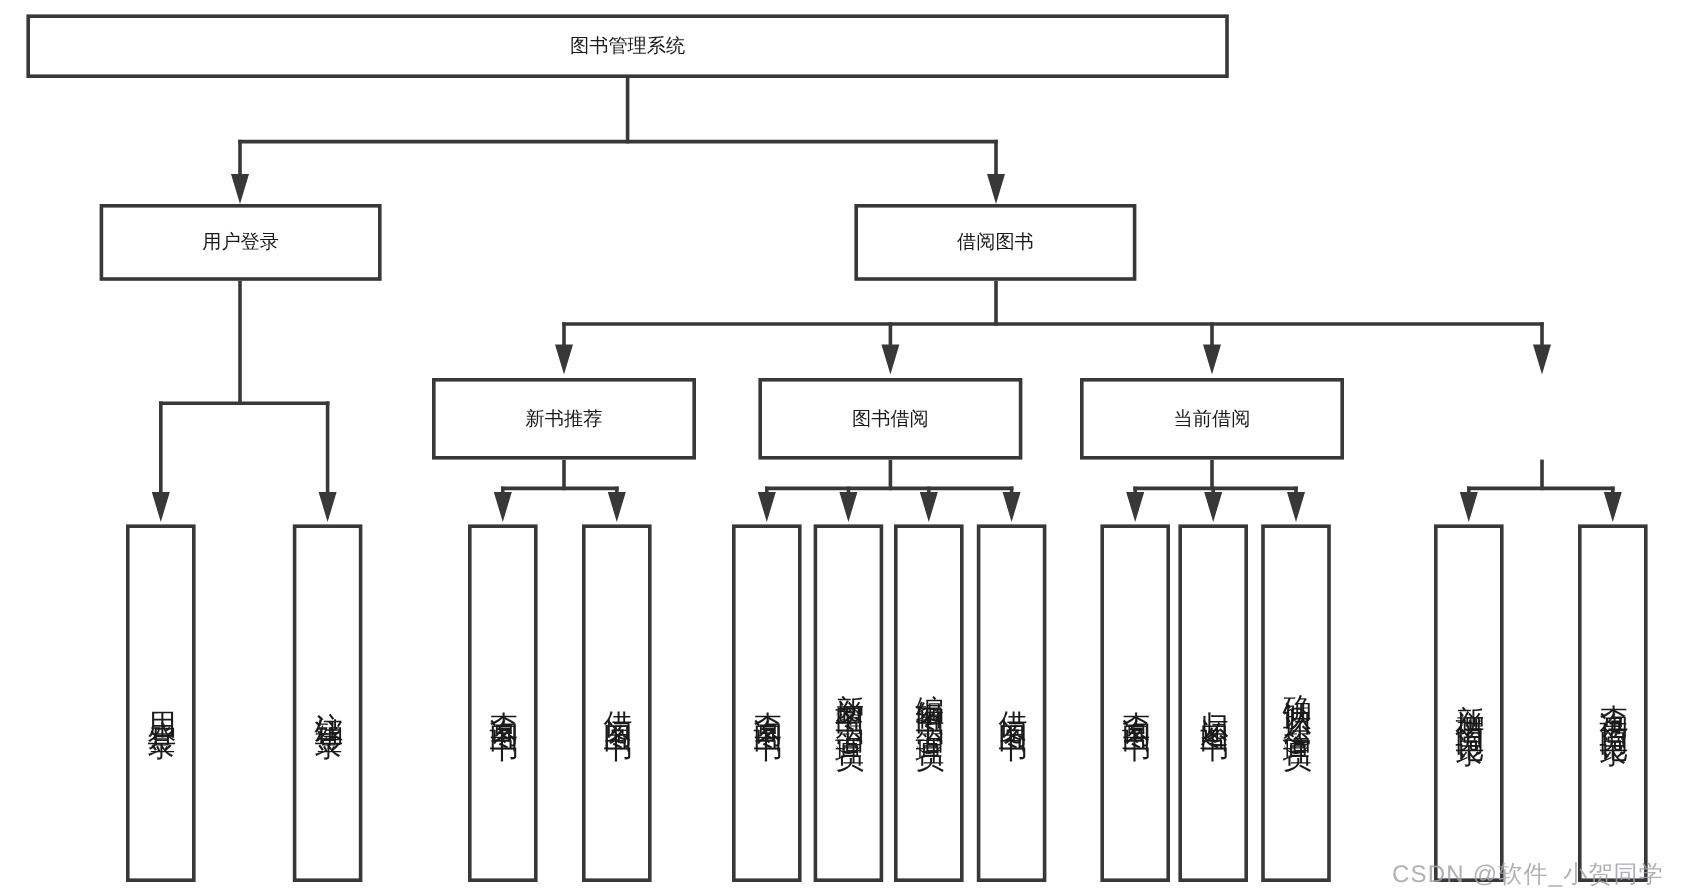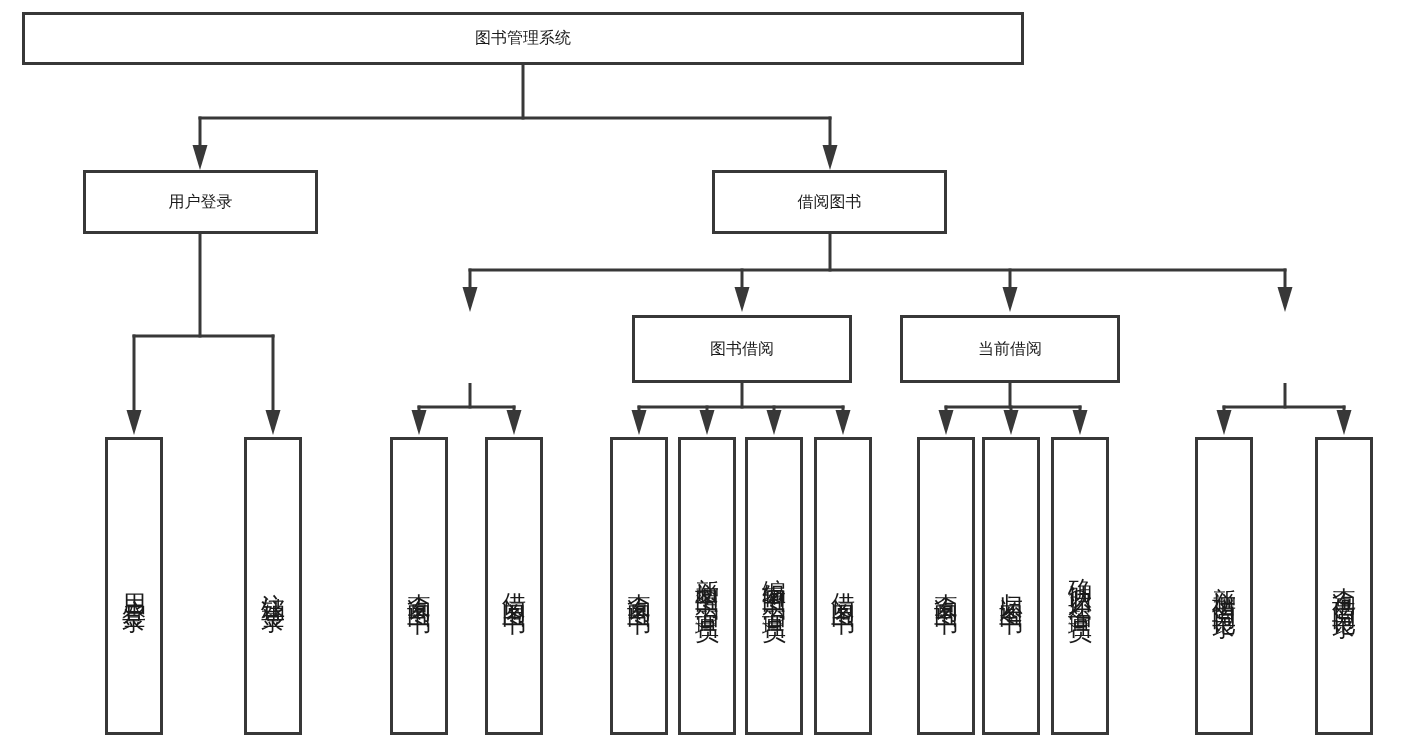--- a/index.html
+++ b/index.html
@@ -115,20 +115,21 @@
       <polygon points="1224,435 1216.5,410 1231.5,410"></polygon>
       <polygon points="1344,435 1336.5,410 1351.5,410"></polygon>
     </g>
   </svg>
 
   <div class="box" style="left:22px; top:12px; width:1002px; height:53px;">图书管理系统</div>
 
   <div class="box" style="left:83px; top:170px; width:235px; height:64px;">用户登录</div>
   <div class="box" style="left:712px; top:170px; width:235px; height:64px;">借阅图书</div>
 
+  <div class="box" style="left:360px; top:315px; width:220px; height:68px;">新书推荐</div>
   <div class="box" style="left:900px; top:315px; width:220px; height:68px;">当前借阅</div>
   <div class="box" style="left:632px; top:315px; width:220px; height:68px;">图书借阅</div>
 
   <div class="box vbox" style="left:105px; top:437px; width:58px; height:298px;">用户登录</div>
   <div class="box vbox" style="left:244px; top:437px; width:58px; height:298px;">注销登录</div>
 
   <div class="box vbox" style="left:390px; top:437px; width:58px; height:298px;">查询图书</div>
   <div class="box vbox" style="left:485px; top:437px; width:58px; height:298px;">借阅图书</div>
 
   <div class="box vbox" style="left:610px; top:437px; width:58px; height:298px;">查询图书</div>
@@ -136,14 +137,15 @@
   <div class="box vbox" style="left:745px; top:437px; width:58px; height:298px;">编辑图书（管理员）</div>
   <div class="box vbox" style="left:814px; top:437px; width:58px; height:298px;">借阅图书</div>
 
   <div class="box vbox" style="left:917px; top:437px; width:58px; height:298px;">查询图书</div>
   <div class="box vbox" style="left:982px; top:437px; width:58px; height:298px;">归还图书</div>
   <div class="box vbox" style="left:1051px; top:437px; width:58px; height:298px;">确认归还（管理员）</div>
 
   <div class="box vbox" style="left:1195px; top:437px; width:58px; height:298px;">新增借阅记录</div>
   <div class="box vbox" style="left:1315px; top:437px; width:58px; height:298px;">查询借阅记录</div>
 
+  <div class="watermark">CSDN @软件_小贺同学</div>
 
 </div>
 
 </body></html>

